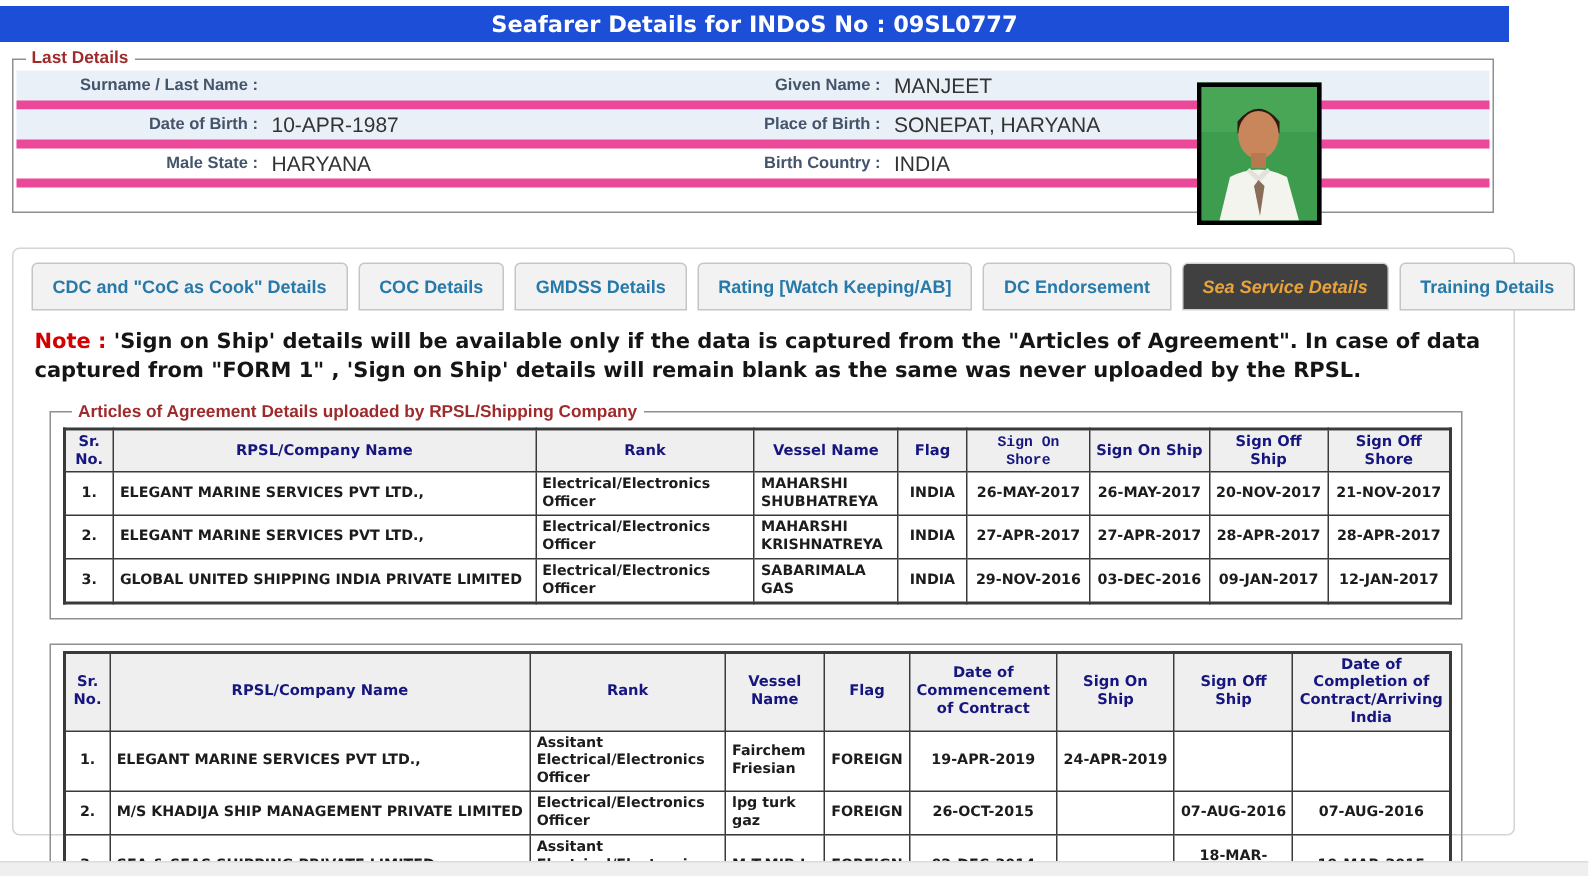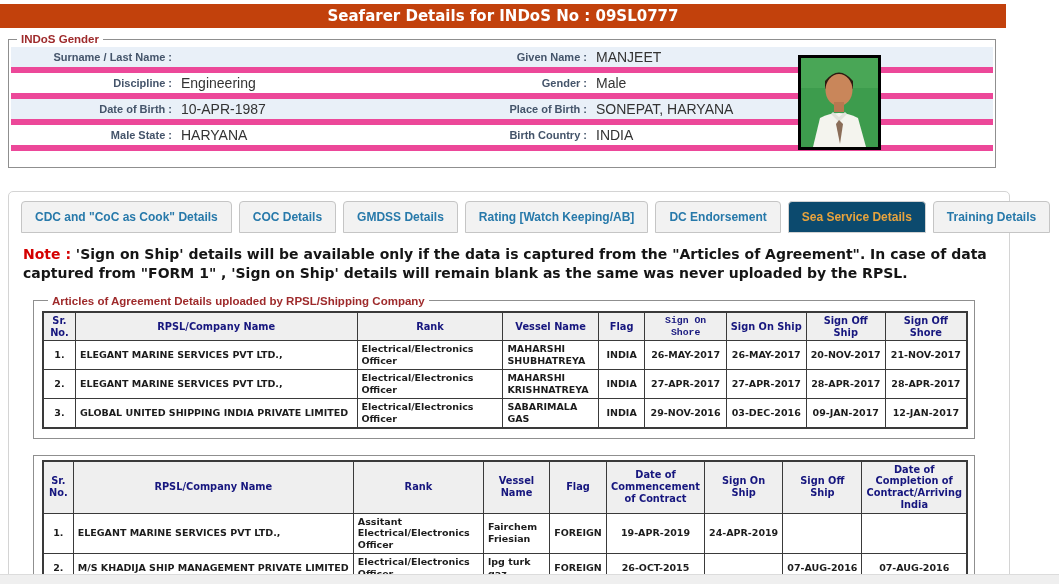--- a/index.html
+++ b/index.html
@@ -2,21 +2,21 @@
 <html><head>
 <meta charset="utf-8">
 <style>
   html,body{margin:0;padding:0;}
   body{
     width:1059px;height:584px;position:relative;overflow:hidden;
     background:#ffffff;font-family:"Liberation Sans",sans-serif;
   }
   
   .titlebar{
-    margin-top:4px;width:1006px;height:24px;background:#c2410c;
+    margin-top:4px;width:1006px;height:24px;background:#1d4ed8;
     display:flex;align-items:center;justify-content:center;
   }
   .titlebar .title{
     color:#ffffff;font-weight:bold;font-size:15px;
     font-family:"DejaVu Sans","Liberation Sans",sans-serif;
   }
   
   fieldset{border:1px solid #8f8f8f;}
   .indos-fs{
     margin:5px 0 0 8px;width:988px;box-sizing:border-box;
@@ -44,21 +44,21 @@
     margin:23px 0 0 8px;width:1002px;height:392px;box-sizing:border-box;
     border:1px solid #d4d4d4;border-radius:5px;background:#fff;
     padding:9px 10px 10px 10px;
   }
   .tabs{display:flex;gap:7px;margin:0 0 12px 2px;}
   .tab{
     border:1px solid #c5c5c5;border-radius:4px 4px 0 0;background:#f2f2f2;
     color:#2779aa;font-weight:bold;font-size:12px;padding:8px 13px;cursor:pointer;
     white-space:nowrap;
   }
-  .tab.active{background:#0c4a6e;color:#e8a33d;border-color:#d2d2d2;}
+  .tab.active{background:#404040;color:#e8a33d;border-color:#d2d2d2;font-style:italic;}
   .note{
     margin:2px 4px 12px 4px;
     font-family:"DejaVu Sans","Liberation Sans",sans-serif;
     font-weight:bold;font-size:14px;color:#151515;line-height:1.35;
   }
   .note .note-prefix{color:#d40000;}
   
   .tbl-fs{
     margin:2px 0 0 14px;width:942px;box-sizing:border-box;
     padding:4px 6px 9px 8px;
@@ -94,33 +94,27 @@
   }
 </style>
 </head>
 <body>
 
 <div class="titlebar">
   <span class="title">Seafarer Details for INDoS No : 09SL0777</span>
 </div>
 
 <fieldset class="indos-fs">
-  <legend>INDoS Gender</legend>
+  <legend>Last Details</legend>
 
   <div class="indos-row stripe">
     <span class="f-label">Surname / Last Name :</span>
     <span class="f-value"></span>
     <span class="f-label">Given Name :</span>
     <span class="f-value">MANJEET</span>
-  </div>
-  <div class="indos-row">
-    <span class="f-label">Discipline :</span>
-    <span class="f-value">Engineering</span>
-    <span class="f-label">Gender :</span>
-    <span class="f-value">Male</span>
   </div>
   <div class="indos-row stripe">
     <span class="f-label">Date of Birth :</span>
     <span class="f-value">10-APR-1987</span>
     <span class="f-label">Place of Birth :</span>
     <span class="f-value">SONEPAT, HARYANA</span>
   </div>
   <div class="indos-row">
     <span class="f-label">Male State :</span>
     <span class="f-value">HARYANA</span>

